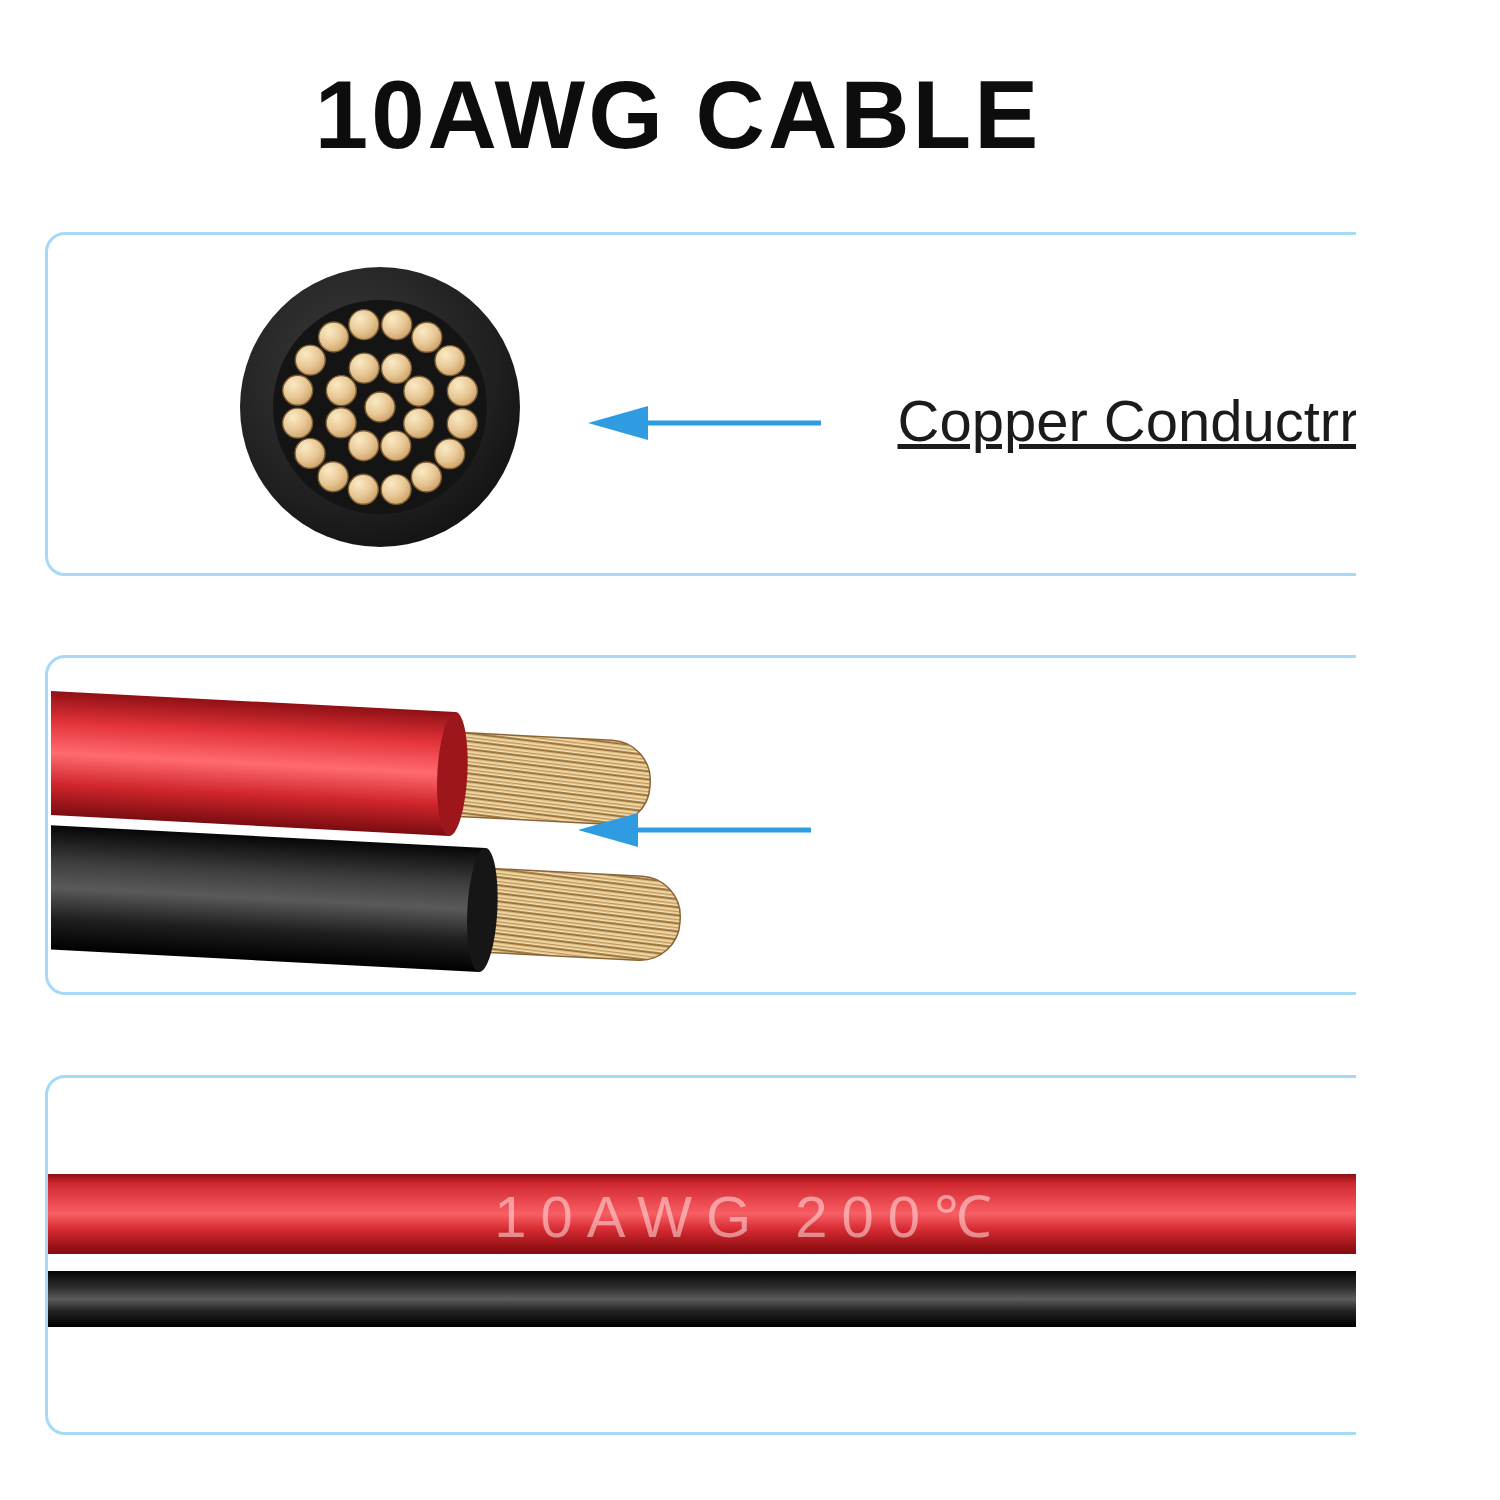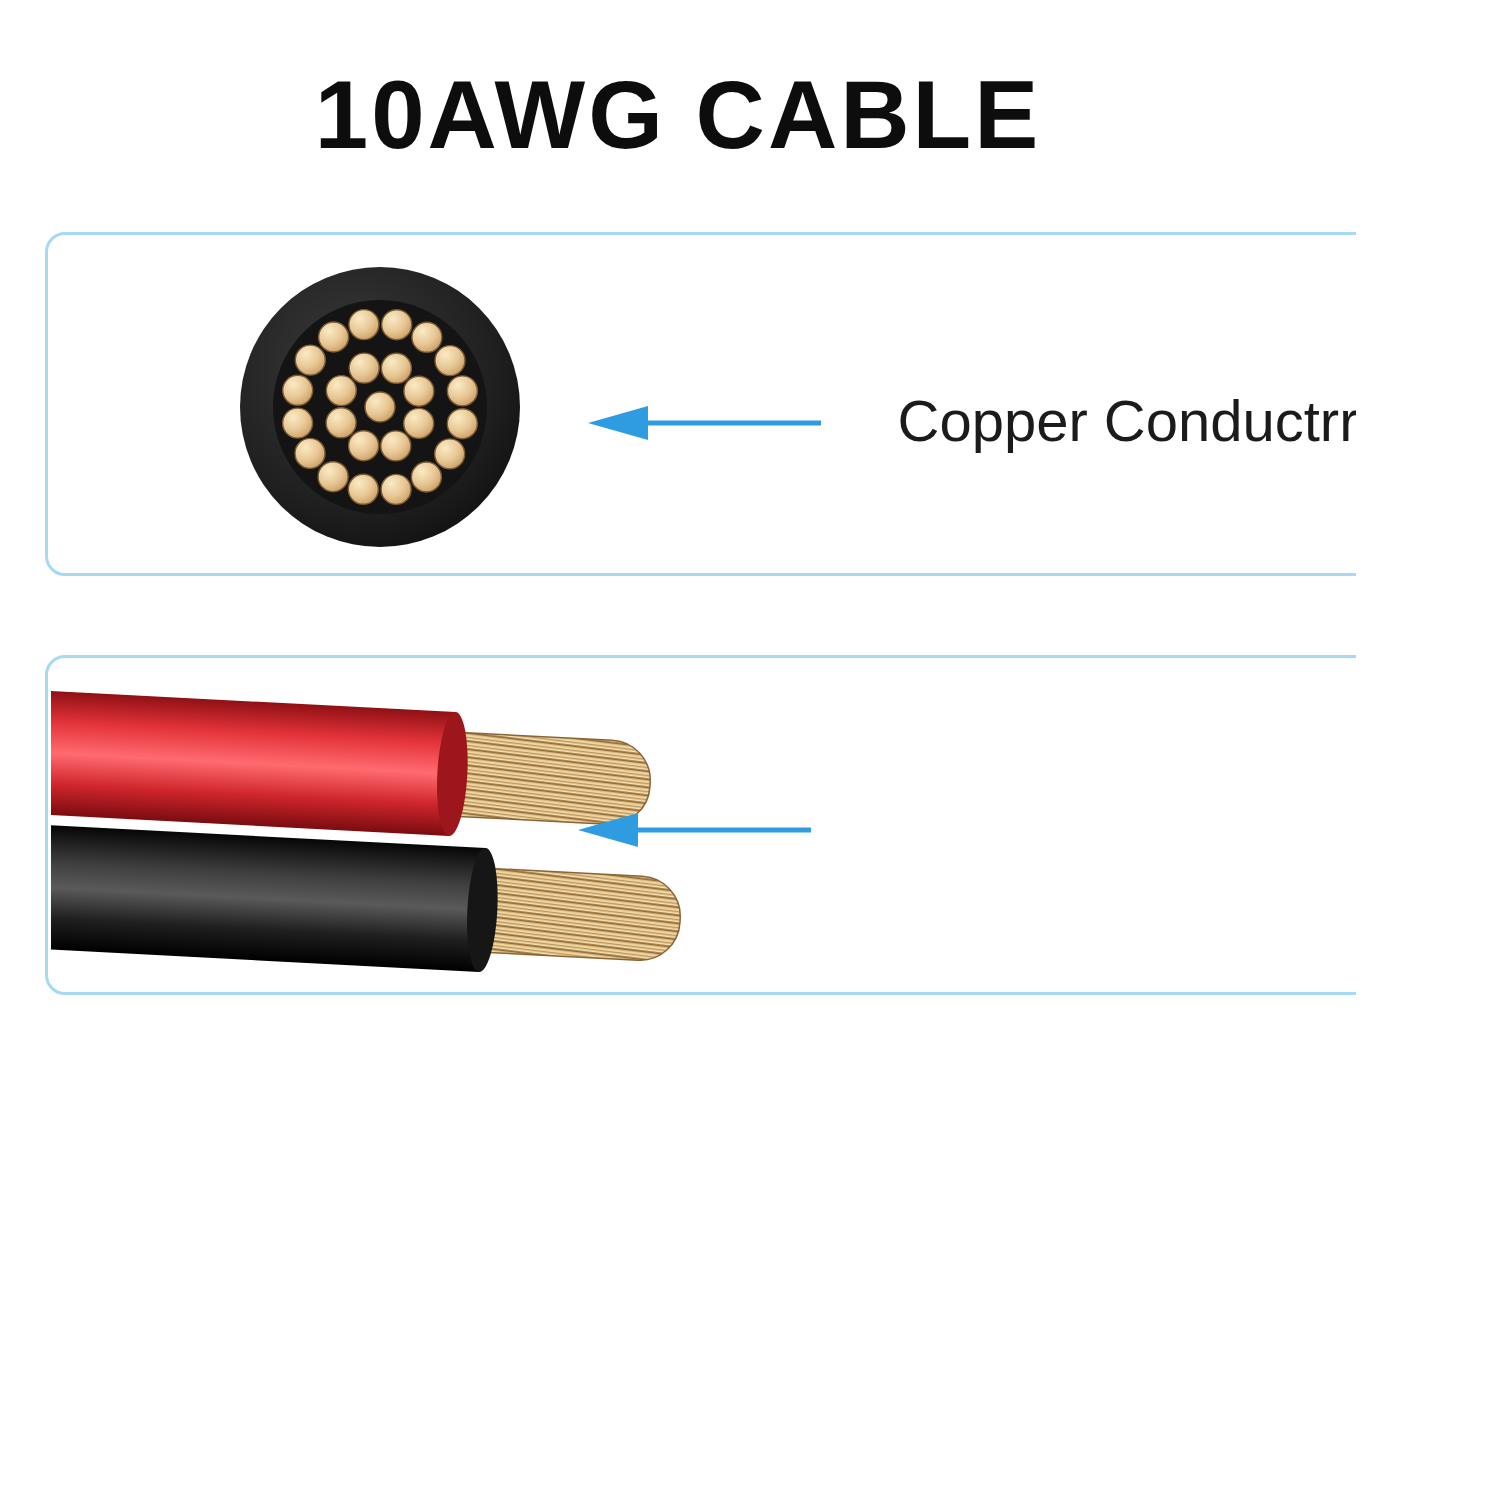--- a/index.html
+++ b/index.html
@@ -22,21 +22,21 @@
 
   .cross-section { position:absolute; left:182px; top:22px; }
   .cables { position:absolute; left:3px; top:3px; }
 
   .arrow { position:absolute; width:250px; height:40px; }
   .arrow line { stroke:var(--accent-blue,#2f9ce2); stroke-width:5; }
   .arrow polygon { fill:var(--accent-blue,#2f9ce2); }
   .arrow1 { left:528px; top:168px; }
   .arrow2 { left:518px; top:152px; }
 
-  .label { color:#1b1b1b; font-size:58px; }
+  .label { color:#1b1b1b; font-size:58px;text-decoration:underline; }
   .label1 { position:absolute; left:770px; top:152px; width:620px; text-align:center; }
   .label2 { position:absolute; left:768px; top:84px; line-height:92px; }
 
   .band { position:absolute; left:0; right:0; }
   .band-red {
     top:96px; height:80px;
     background:linear-gradient(180deg,#8c0f13 0%,#cf2830 12%,#ee4d54 38%,#f65f65 50%,#d92d34 68%,#9a1216 90%,#820c10 100%);
     display:flex; align-items:center; justify-content:center;
   }
   .band-text {
@@ -145,14 +145,20 @@
       </g>
     </svg>
 
     <svg class="arrow arrow2" viewBox="0 0 250 40">
       <line x1="245" y1="20" x2="68" y2="20"></line>
       <polygon points="72,3 72,37 12,20"></polygon>
     </svg>
 
   </section>
 
+  <section class="panel panel3">
+    <div class="band band-red">
+      <span class="band-text">10AWG 200℃</span>
+    </div>
+    <div class="band band-black"></div>
+  </section>
 
 </div>
 
 </body></html>

